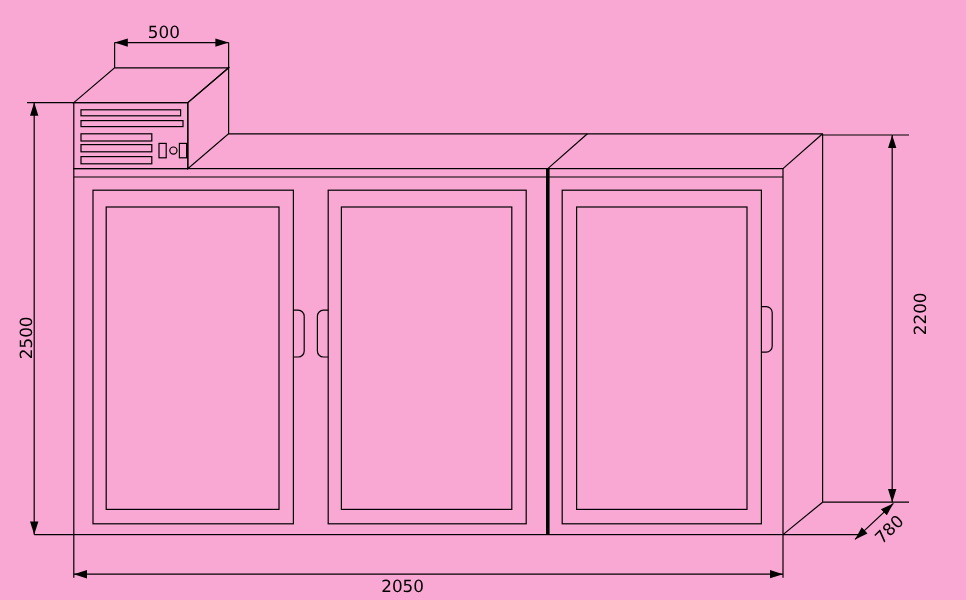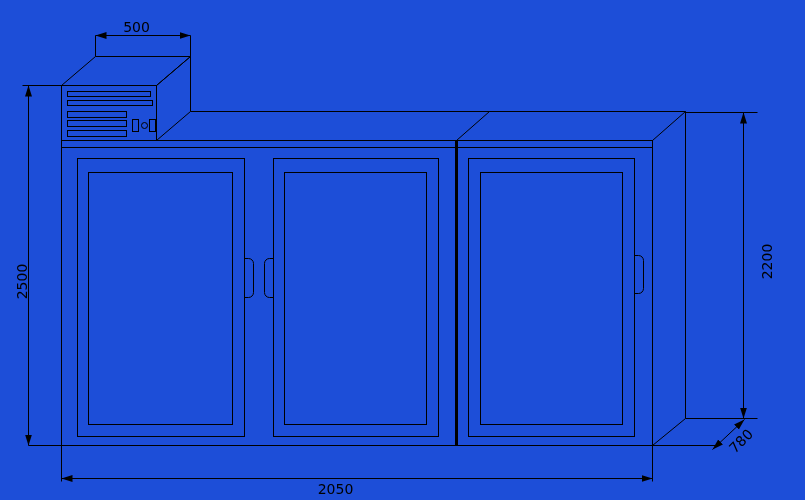--- a/index.html
+++ b/index.html
@@ -1,19 +1,19 @@
 <!DOCTYPE html>
 <html><head>
 <meta charset="utf-8">
 <style>
   html,body{margin:0;padding:0;background:#ffffff;}
   .canvas{
     position:relative;
     width:805px;height:500px;
-    background:#1d4ed8;
+    background:#f9a8d4;
     font-family:"DejaVu Sans","Liberation Sans",sans-serif;
     overflow:hidden;
   }
   svg{display:block;}
   .ln{stroke:#000;stroke-width:1;fill:none;}
   .thick{stroke:#000;stroke-width:3;fill:none;}
   .dimln{stroke:#000;stroke-width:1;fill:none;}
   .extln{stroke:#000;stroke-width:1;fill:none;}
   .dimtxt{font-size:14px;fill:#000;}
 </style>

